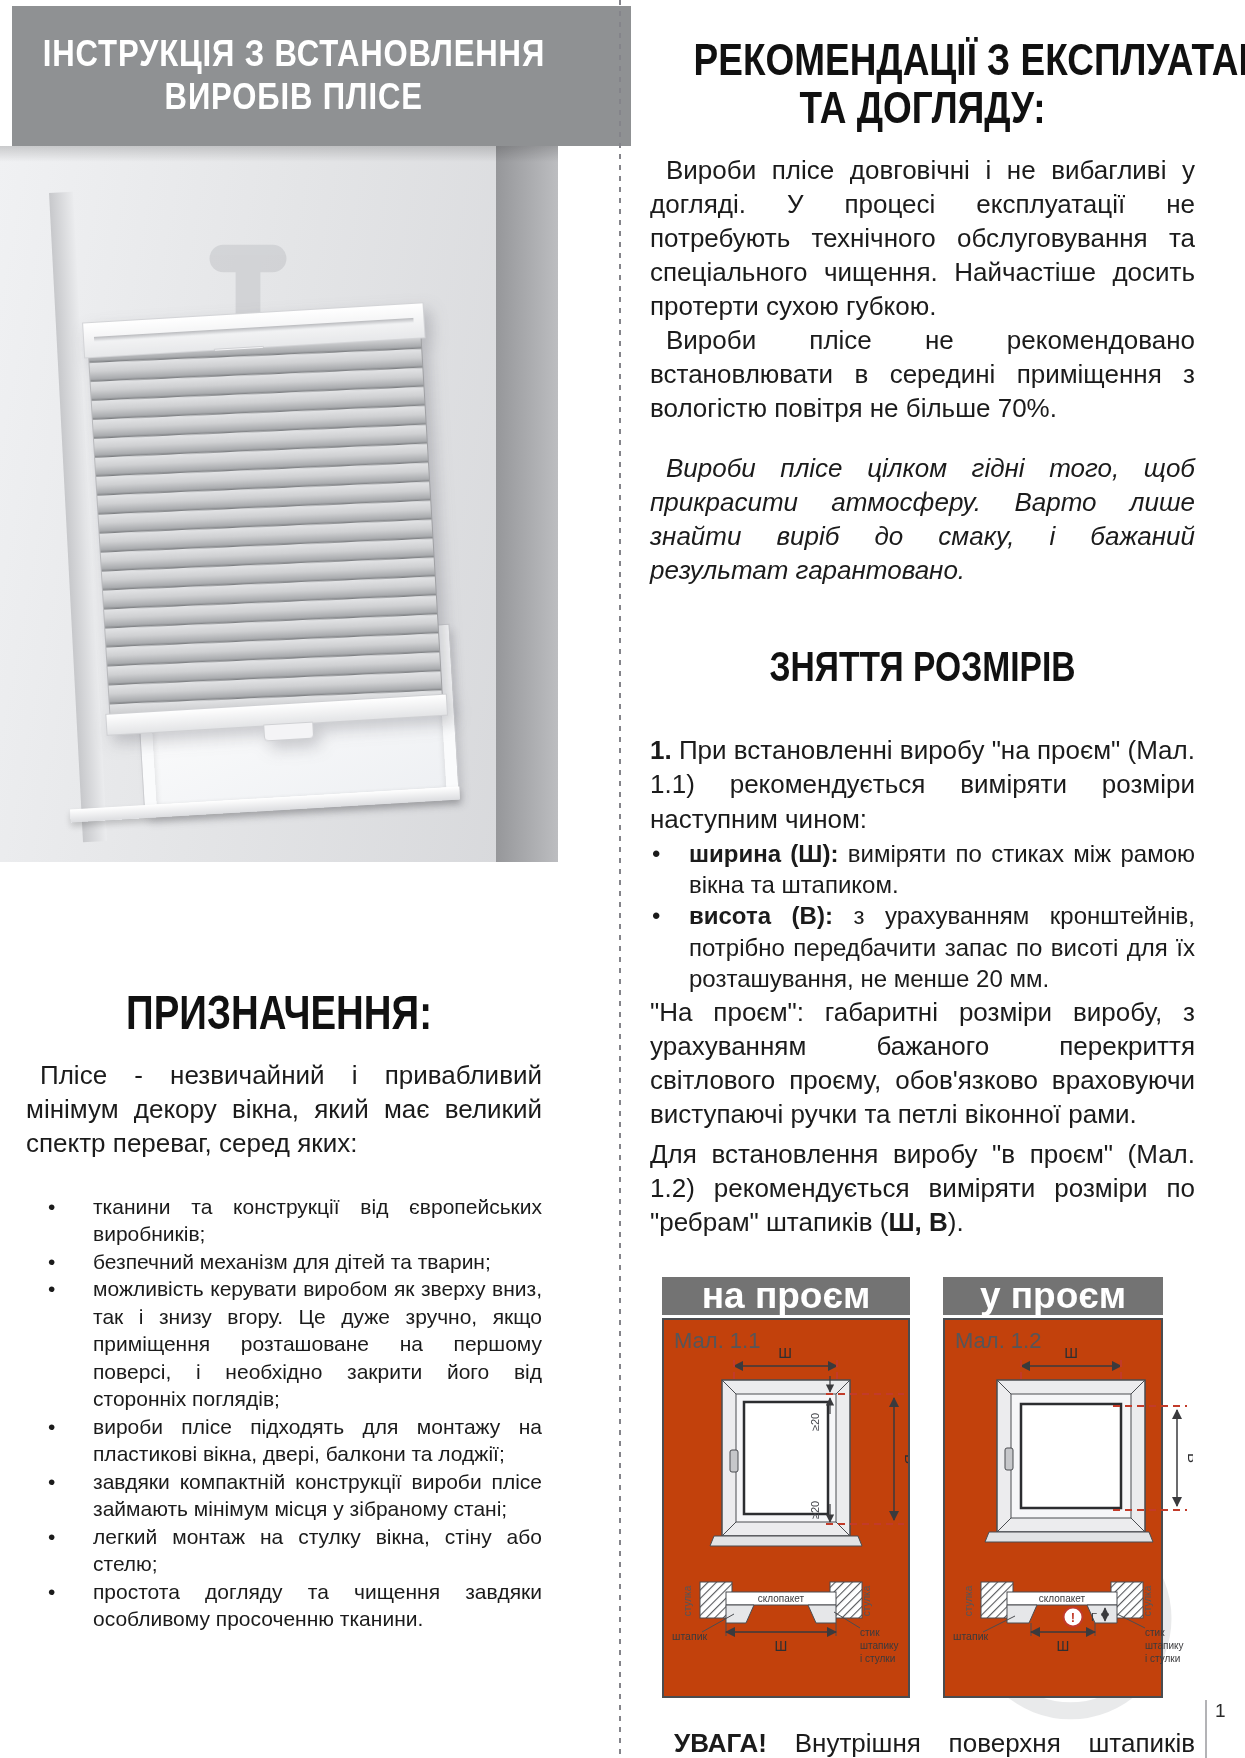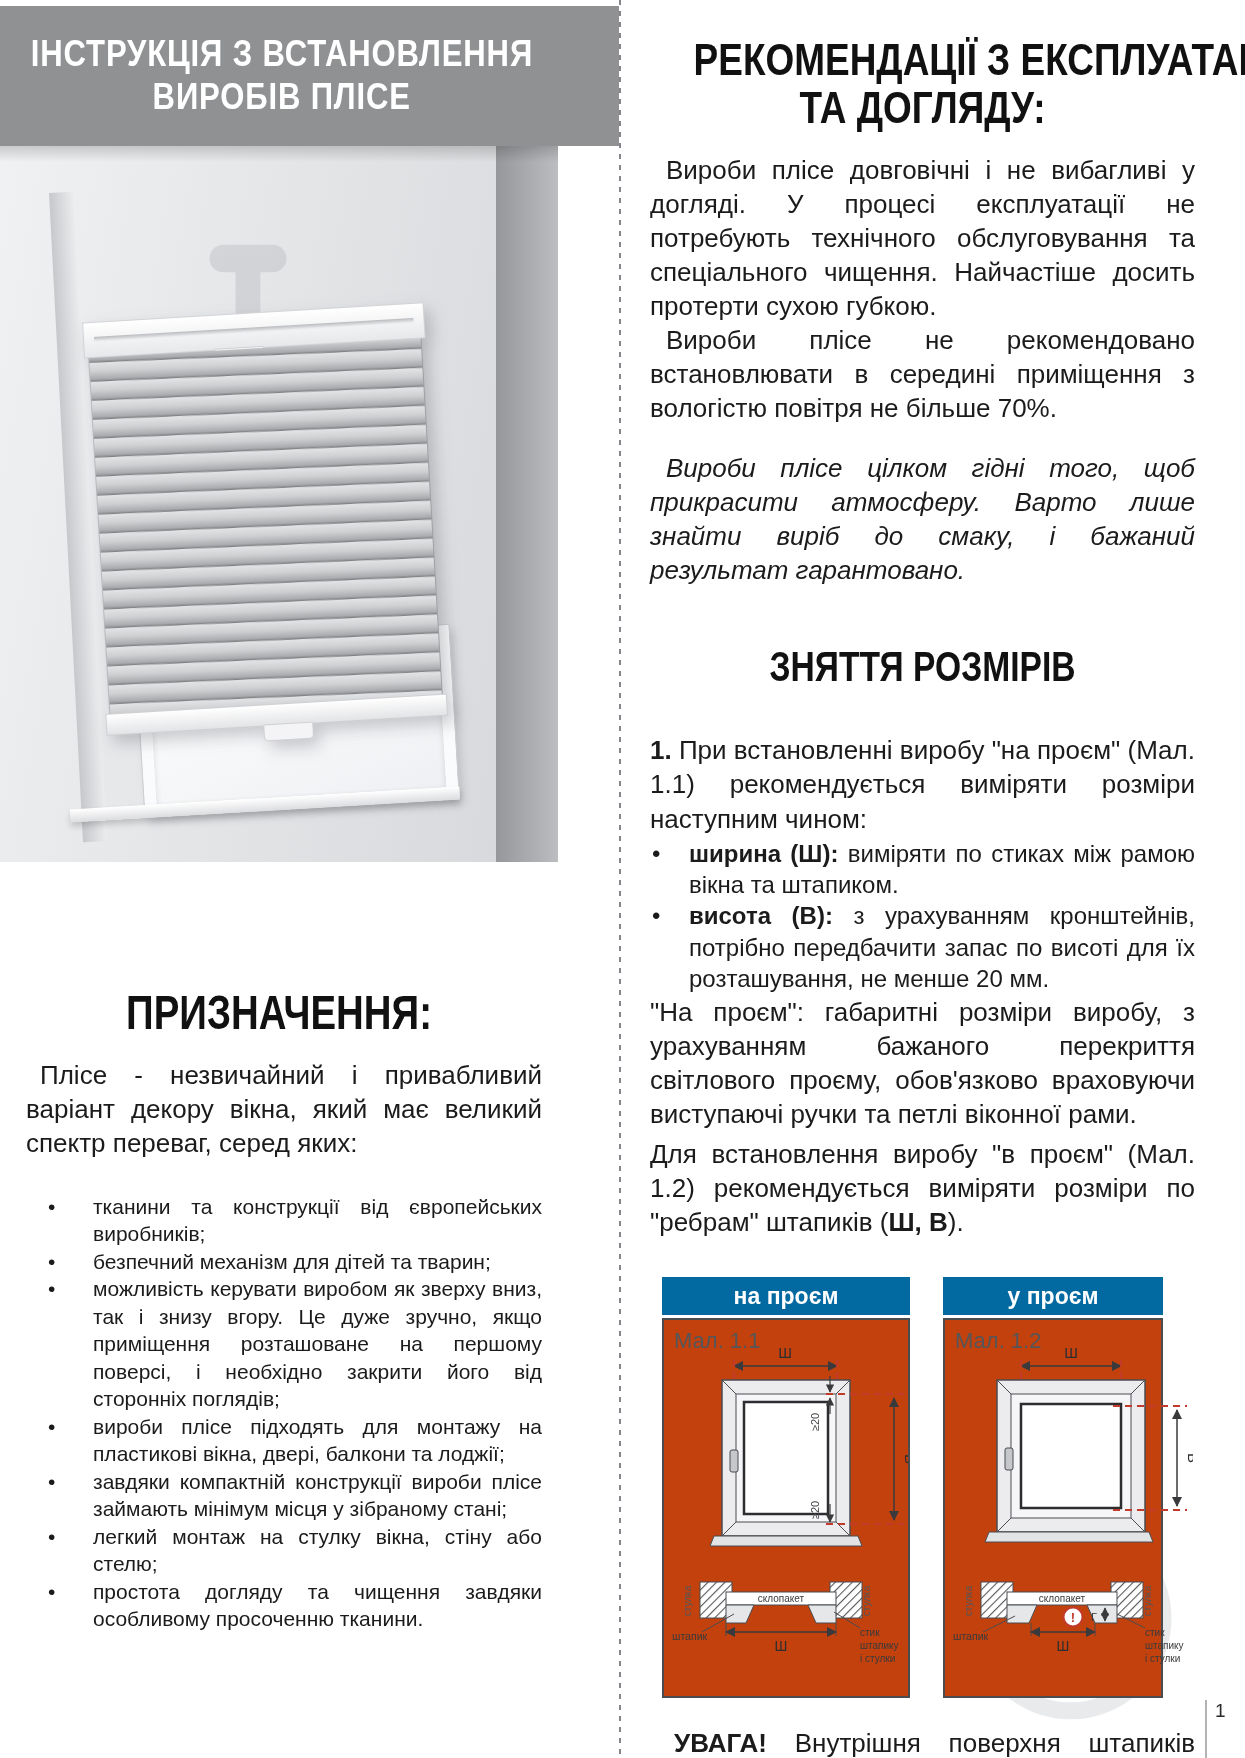--- a/index.html
+++ b/index.html
@@ -4,21 +4,21 @@
 <style>
   html,body{margin:0;padding:0;background:#ffffff;}
   body{width:1245px;height:1758px;font-family:"Liberation Sans",sans-serif;color:#1b1b1b;}
   .page{position:relative;width:1245px;height:1758px;overflow:hidden;background:#fff;}
 
   
   .divider{position:absolute;left:619px;top:0;width:2px;height:1758px;z-index:3;
     background:repeating-linear-gradient(180deg,#84848a 0 5px,transparent 5px 11px);}
 
   
-  .banner{position:absolute;left:0;top:6px;width:619px;height:140px;background:#8f9193;
+  .banner{position:absolute;left:12px;top:6px;width:619px;height:140px;background:#8f9193;
     display:flex;flex-direction:column;justify-content:center;align-items:center;padding-right:55px;box-sizing:border-box;z-index:2;}
   .banner-line{color:#fff;font-weight:700;font-size:37px;line-height:1.16;letter-spacing:1px;white-space:nowrap;
     display:block;transform:scaleX(0.84);transform-origin:50% 50%;}
 
   
   .photo{position:absolute;left:0;top:146px;width:558px;height:716px;overflow:hidden;
     background:linear-gradient(100deg,#f0f1f3 0%,#e4e5e7 45%,#d6d7da 100%);}
   .photo::before{content:'';position:absolute;top:0;left:0;right:0;height:16px;
     background:linear-gradient(rgba(0,0,0,.16),rgba(0,0,0,0));z-index:5;}
   .ph-rightwall{position:absolute;right:0;top:0;width:62px;height:100%;
@@ -65,21 +65,21 @@
   .step1{margin-top:44px;}
   ul.mlist{list-style:none;margin:2px 0 0 0;padding:0;}
   ul.mlist li{position:relative;padding-left:39px;font-size:24px;line-height:1.31;text-align:justify;}
   ul.mlist li::before{content:"•";position:absolute;left:2px;top:0;}
   .p-v{margin-top:6px;}
   .attn{margin-top:28px;text-indent:24px;position:relative;z-index:2;}
 
   
   .figs{display:flex;gap:33px;margin-top:38px;margin-left:12px;}
   .fig{display:flex;flex-direction:column;}
-  .fig-bar{height:38px;background:#0369a1;color:#fff;font-weight:700;font-size:23px;
+  .fig-bar{height:38px;background:#737373;color:#fff;font-weight:700;font-size:37px;
     display:flex;align-items:center;justify-content:center;margin-bottom:3px;}
   .fig-body{border:2px solid #4a4c50;background:#c2410c;}
   .fig1{width:248px;} .fig2{width:220px;}
   svg text{font-family:"Liberation Sans",sans-serif;}
 
   
   .wm2{position:absolute;left:948px;top:1448px;width:245px;height:292px;z-index:1;}
   .pgline{position:absolute;left:1205px;top:1700px;width:2px;height:58px;background:#b3b3b6;z-index:2;}
   .pgnum{position:absolute;left:1215px;top:1700px;font-size:19px;color:#2a2a2a;z-index:2;}
 </style>
@@ -117,21 +117,21 @@
       <div class="tab tab-bot"></div>
     </div>
     <div class="win-lower"></div>
     <div class="win-sill"></div>
   </div>
 
   <div class="left-col">
     <h2 class="h-big purpose-h">
       <span class="cond">ПРИЗНАЧЕННЯ:</span>
     </h2>
-    <p class="jp intro">Плісе - незвичайний і привабливий варіант декору вікна, який має великий спектр переваг, серед яких:</p>
+    <p class="jp intro">Плісе - незвичайний і привабливий мінімум декору вікна, який має великий спектр переваг, серед яких:</p>
     <ul class="blist">
       <li>тканини та конструкції від європейських виробників;</li>
       <li>безпечний механізм для дітей та тварин;</li>
       <li>можливість керувати виробом як зверху вниз, так і знизу вгору. Це дуже зручно, якщо приміщення розташоване на першому поверсі, і необхідно закрити його від сторонніх поглядів;</li>
       <li>вироби плісе підходять для монтажу на пластикові вікна, двері, балкони та лоджії;</li>
       <li>завдяки компактній конструкції вироби плісе займають мінімум місця у зібраному стані;</li>
       <li>легкий монтаж на стулку вікна, стіну або стелю;</li>
       <li>простота догляду та чищення завдяки особливому просоченню тканини.</li>
     </ul>
   </div>

